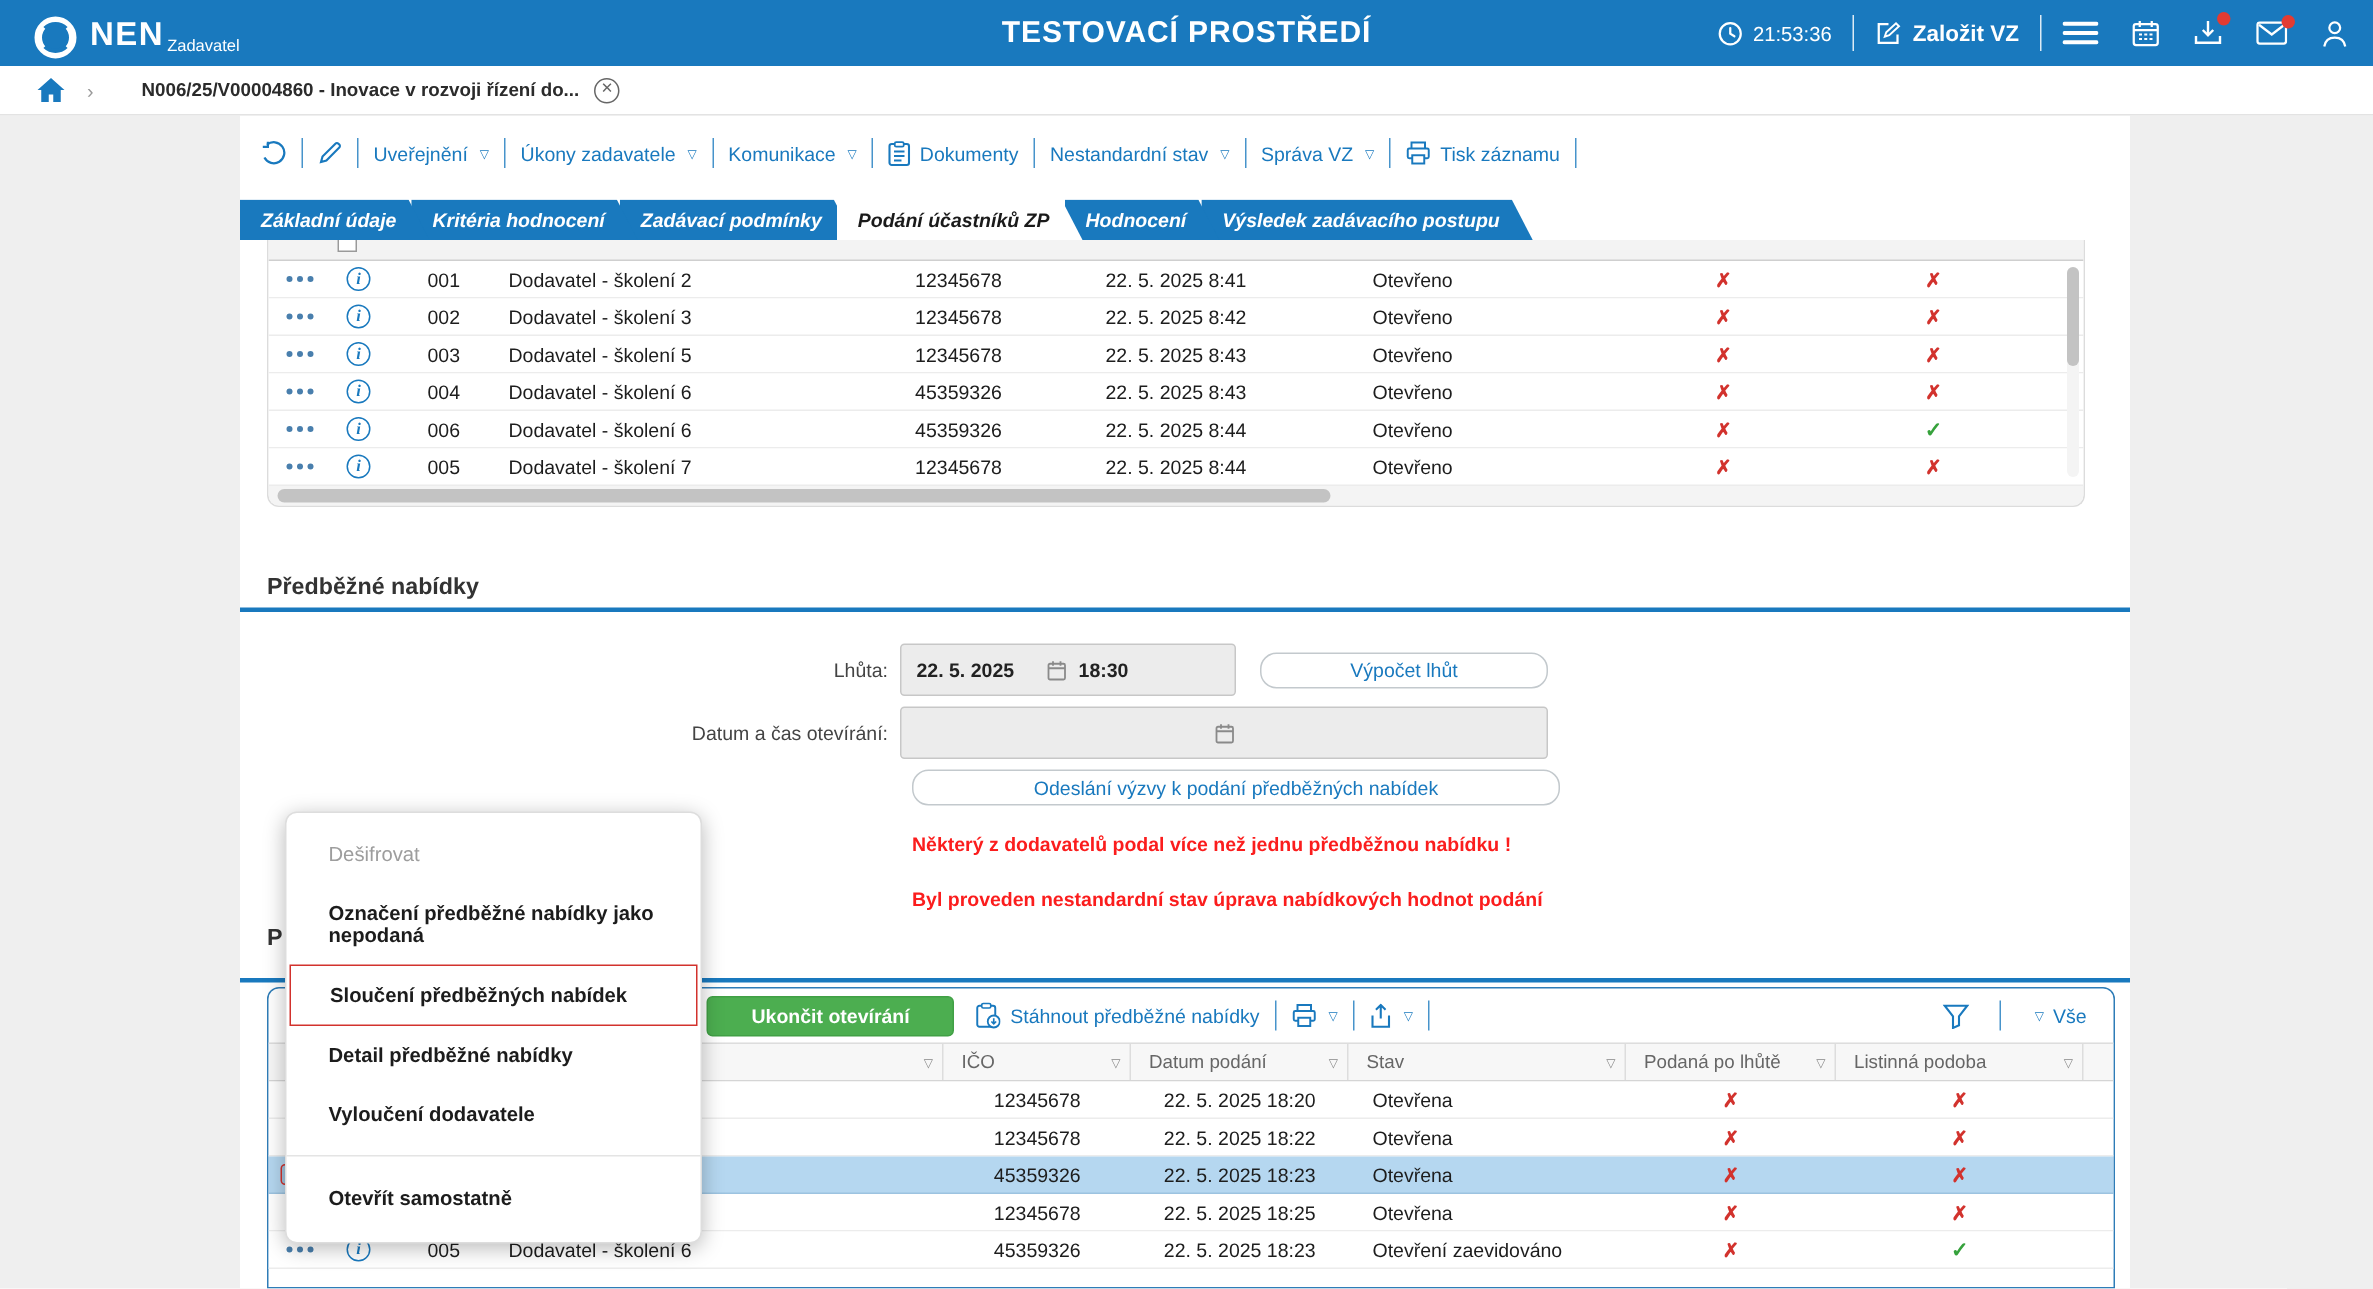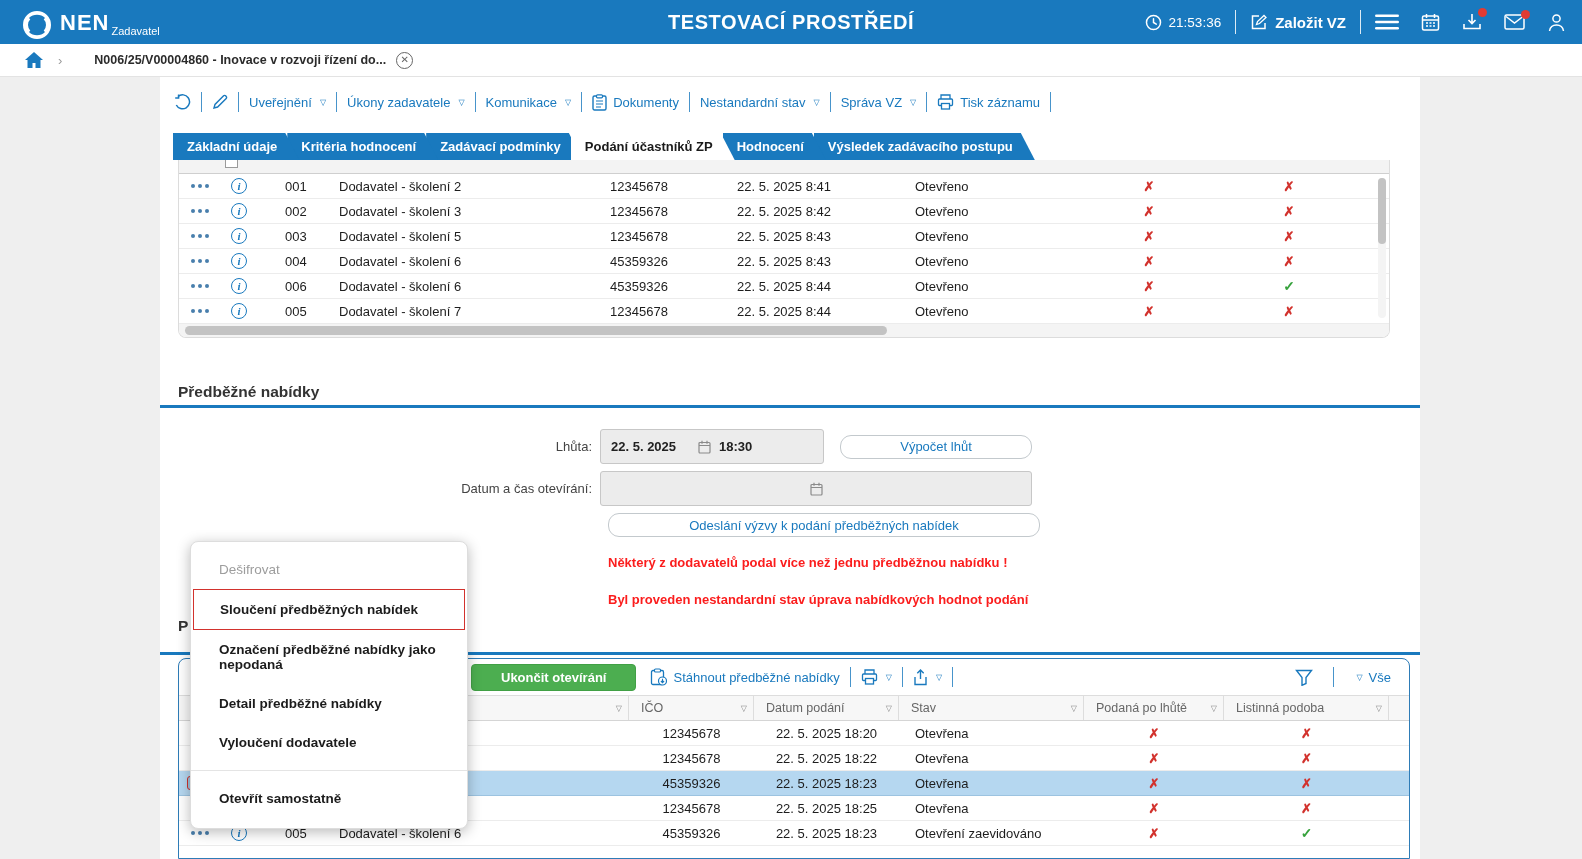--- a/index.html
+++ b/index.html
@@ -31,21 +31,21 @@
   
   .content { position:absolute; left:160px; top:77px; width:1260px; height:782px; background:#fff; }
 
   
   .cmdbar { position:absolute; left:0; top:8px; width:100%; height:34px; display:flex; align-items:center; padding-left:14px; color:#1979be; font-size:13px; }
   .cmd { display:flex; align-items:center; gap:6px; white-space:nowrap; cursor:pointer; }
   .cmd-sep { width:1px; height:20px; background:#1979be; margin:0 10px; opacity:.8; }
   .dd { font-size:8px; margin-left:2px; }
 
   
-  .tabs { position:absolute; left:13px; top:56px; height:27px; display:flex; }
+  .tabs { position:absolute; left:0; top:56px; height:27px; display:flex;font-style:italic; }
   .tab { background:#1979be; color:#fff; font-size:13px; font-weight:bold; line-height:27px; padding:0 22px 0 14px; margin-right:-12px; clip-path:polygon(0 0, calc(100% - 14px) 0, 100% 100%, 0 100%); position:relative; }
   .tab.z1{z-index:6}.tab.z2{z-index:5}.tab.z3{z-index:4}.tab.z5{z-index:2}.tab.z6{z-index:1}
   .tab.active { background:#fff; color:#1a1a1a; z-index:7; }
 
   
   .panel1 { position:absolute; left:18px; top:83px; width:1212px; background:#fff; border:1px solid #dcdcdc; border-top:none; border-radius:0 0 8px 8px; overflow:hidden; }
   .clip-head { height:14px; background:#f3f3f3; border-bottom:1px solid #cfcfcf; position:relative; overflow:hidden; }
   .clip-check { position:absolute; left:46px; top:-5px; width:13px; height:13px; border:1px solid #9a9a9a; background:#fff; }
   .trow { display:flex; align-items:center; height:25px; border-bottom:1px solid #ececec; font-size:13px; color:#1d1d1d; background:#fff; }
   .c { flex:none; display:flex; align-items:center; }
@@ -632,19 +632,19 @@
       <span class="c p2-pap">
           <span class="ok-mark">✓</span>
         </span>
       <span class="c p-fill"></span>
     </div>
   </div>
 </div>
 
 <div class="ctx">
   <div class="ctx-item dis">Dešifrovat</div>
+  <div class="ctx-item">Označení předběžné nabídky jako nepodaná</div>
   <div class="ctx-item hot">Sloučení předběžných nabídek</div>
-  <div class="ctx-item">Označení předběžné nabídky jako nepodaná</div>
   <div class="ctx-item">Detail předběžné nabídky</div>
   <div class="ctx-item">Vyloučení dodavatele</div>
   <div class="ctx-div"></div>
   <div class="ctx-item">Otevřít samostatně</div>
 </div>
 
 </body></html>

